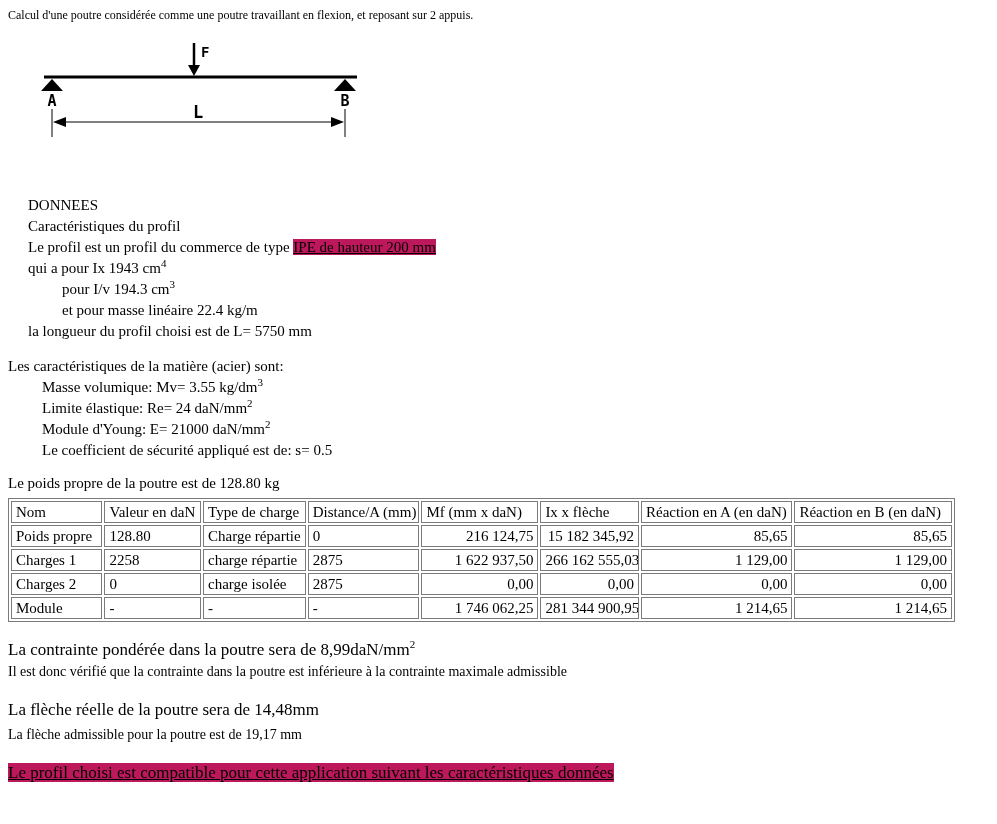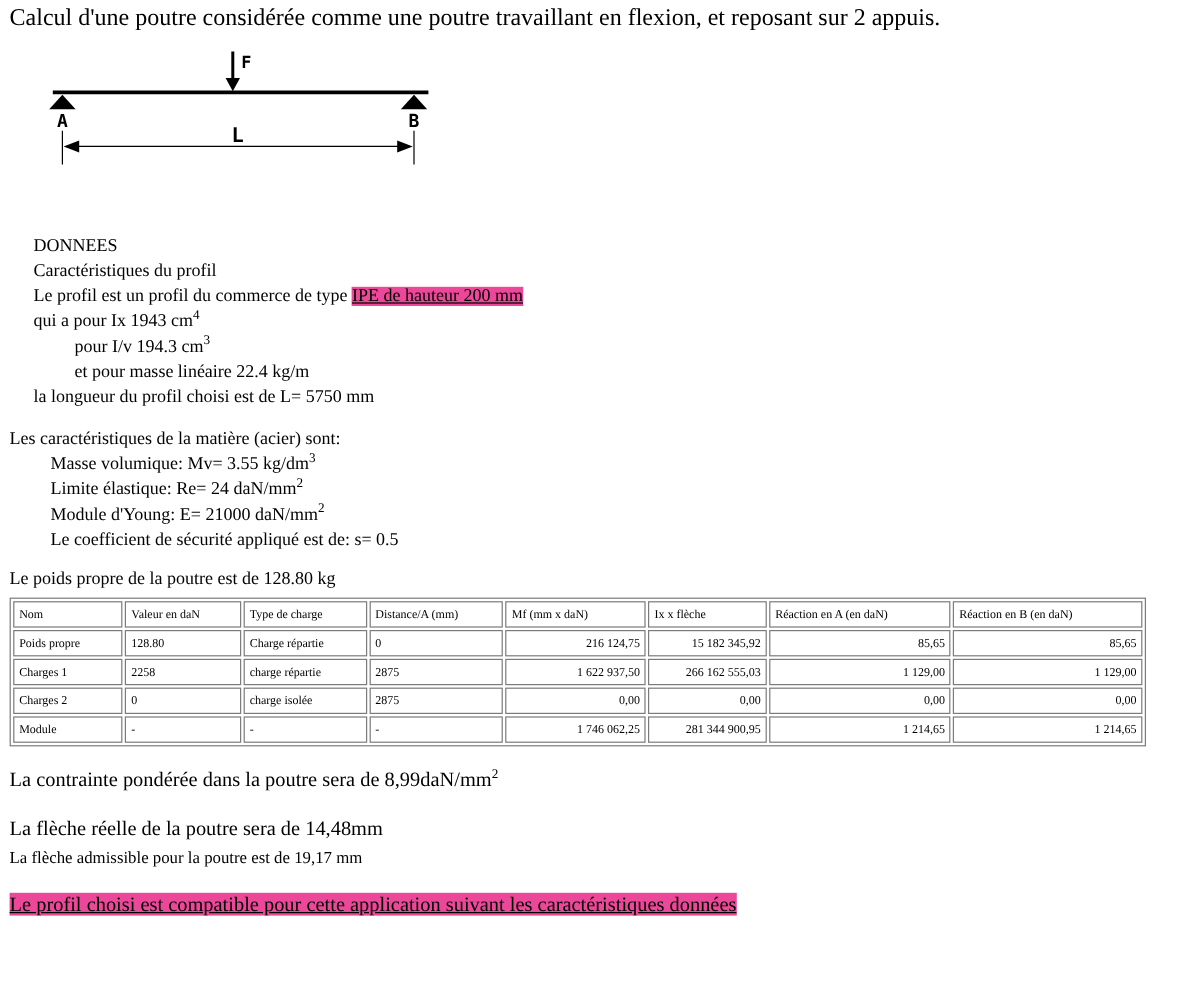--- a/index.html
+++ b/index.html
@@ -4,43 +4,43 @@
 <style>
   html, body { margin: 0; padding: 0; background: #ffffff; }
   body {
     width: 997px; height: 824px;
     font-family: "Liberation Serif", serif;
     color: #000000;
     overflow: hidden;
   }
   .page { padding: 5px 0 0 8px; }
 
-  .title { font-size: 20px; line-height: 20px; margin: 0; }
+  .title { font-size: 12px; line-height: 20px; margin: 0; }
 
   .diagram { display: block; margin: 16px 0 0 24px; }
   .diag-label { font-family: "DejaVu Sans Mono", monospace; font-weight: bold; }
 
   .sec { margin: 0; }
   .t15 { font-size: 15px; line-height: 21px; margin: 0; }
   .ind { padding-left: 34px; }
   .gap14 { margin-top: 14px; }
   .gap12 { margin-top: 12px; }
   .gap54 { margin-top: 54px; margin-left: 20px; }
   sup { font-size: 11px; line-height: 0; }
 
-  .hl { background: #ec4899; text-decoration: underline; }
+  .hl { background: #be185d; text-decoration: underline; }
 
   table.calc {
     border-collapse: separate;
     border-spacing: 2px;
     border: 1px solid #7b7b7b;
     table-layout: fixed;
     width: 947px;
     margin-top: 4px;
-    font-size: 10px;
+    font-size: 15px;
   }
   table.calc td {
     border: 1px solid #7b7b7b;
     padding: 1px 4px;
     height: 18px;
     white-space: nowrap;
     overflow: hidden;
   }
   td.num { text-align: right; }
 
@@ -158,18 +158,19 @@
         <td class="num">1 746 062,25</td>
         <td class="num">281 344 900,95</td>
         <td class="num">1 214,65</td>
         <td class="num">1 214,65</td>
       </tr>
     </tbody>
   </table>
 
   <div class="sec">
     <p class="res-big mt16"><span>La contrainte pondérée dans la poutre sera de 8,99daN/mm</span><sup>2</sup></p>
+    <p class="res-small">Il est donc vérifié que la contrainte dans la poutre est inférieure à la contrainte maximale admissible</p>
     <p class="res-big mt1">La flèche réelle de la poutre sera de 14,48mm</p>
     <p class="res-small mt3">La flèche admissible pour la poutre est de 19,17 mm</p>
     <p class="res-big mt1"><span class="hl">Le profil choisi est compatible pour cette application suivant les caractéristiques données</span></p>
   </div>
 
 </div>
 
 </body></html>

